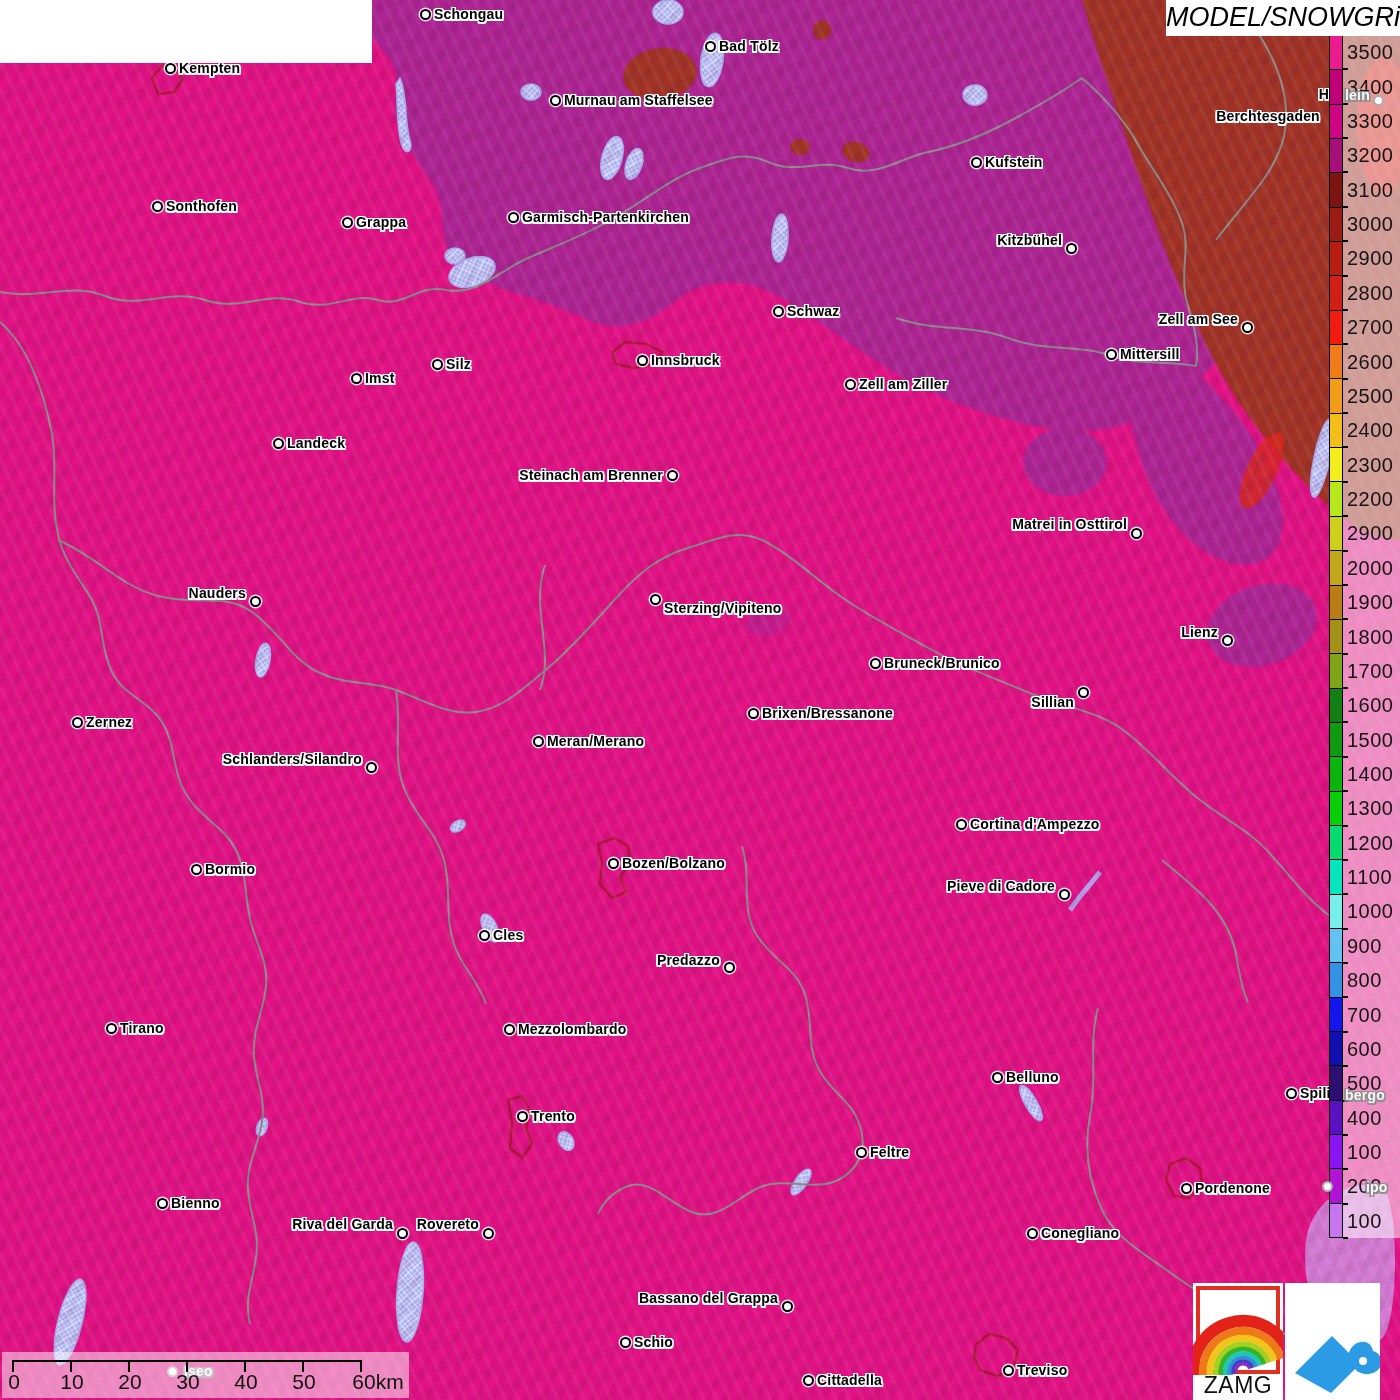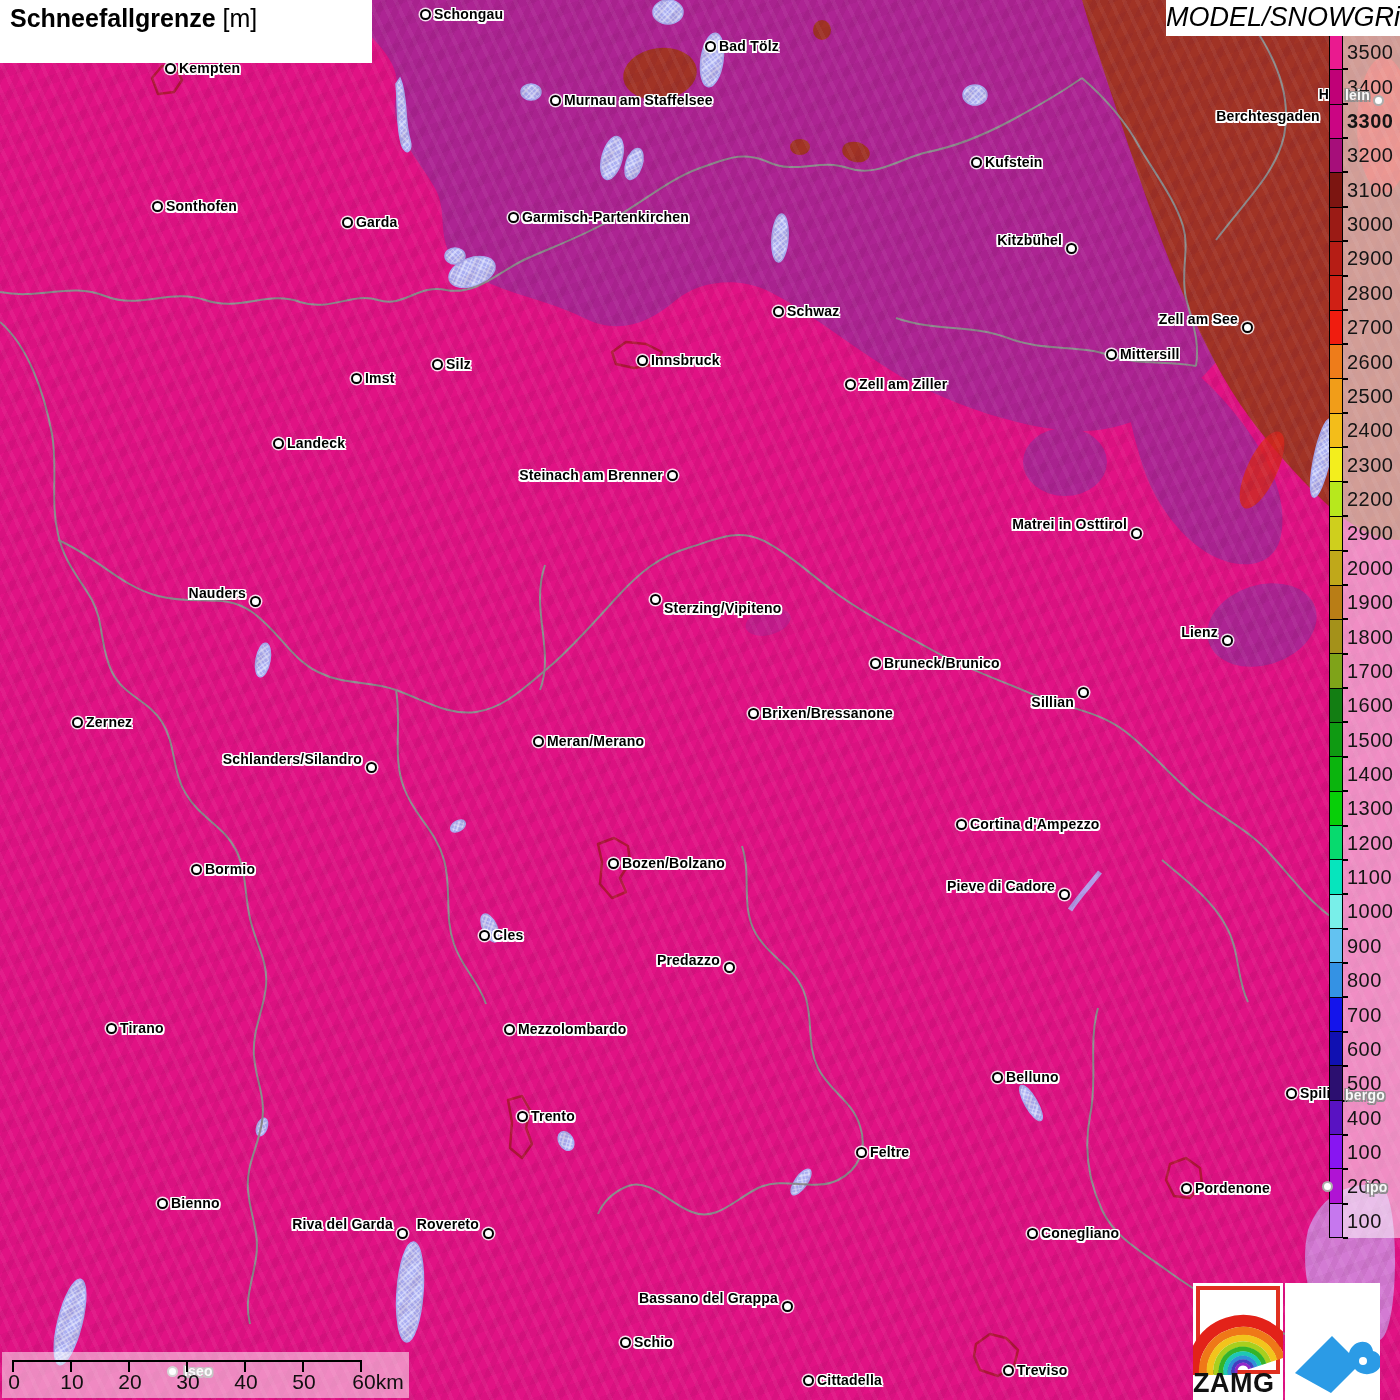--- a/index.html
+++ b/index.html
@@ -43,22 +43,22 @@
   .cb-band + .cb-band{border-top:1px solid #000;}
   .cb-tick{position:absolute;left:1343px;width:5px;height:2px;background:#000;}
   .cb-label{position:absolute;left:1347px;transform:translateY(-50%);font-size:20px;
             color:#141414;letter-spacing:.5px;}
   #scalebar{position:absolute;left:2px;top:1352px;width:407px;height:46px;
             background:rgba(255,255,255,.5);}
   #sb-line{position:absolute;left:10px;top:8px;width:348px;height:2px;background:#000;}
   .sb-tick{position:absolute;top:8px;width:2px;height:12px;background:#000;}
   .sb-label{position:absolute;top:18px;transform:translateX(-50%);font-size:21px;color:#101010;}
   #zamgbox{position:absolute;left:1193px;top:1283px;width:90px;height:117px;background:#fff;}
-  #zamgbox .ztext{position:absolute;left:0;right:0;bottom:1px;
-                  font-size:27px;font-weight:bold;letter-spacing:.5px;color:#111;}
+  #zamgbox .ztext{position:absolute;left:0;right:0;bottom:1px;text-align:center;
+                  font-size:23px;font-weight:normal;letter-spacing:.5px;color:#111;}
   #bluebox{position:absolute;left:1285px;top:1283px;width:95px;height:117px;background:#fff;}
 </style>
 </head>
 <body>
 
 <div id="stage" style="--base: #e11284; --purple: #ad2493; --dark_red: #a13325; --bright_red: #d8271d; --lavender: #d08de0; --lake: #a9adf2; --border: #8c8c8c; --city_outline: #b01638;">
 
   <svg id="mapsvg" width="1400" height="1400" viewBox="0 0 1400 1400">
     <defs>
       <pattern id="hatch" width="8" height="8" patternUnits="userSpaceOnUse" patternTransform="rotate(45)">
@@ -180,21 +180,21 @@
       <div class="city" style="left: 976px; top: 162px;">
         <span class="dot"></span>
         <span class="clabel right" style="top: -9px;">Kufstein</span>
       </div>
       <div class="city" style="left: 157px; top: 206px;">
         <span class="dot"></span>
         <span class="clabel right" style="top: -9px;">Sonthofen</span>
       </div>
       <div class="city" style="left: 347px; top: 222px;">
         <span class="dot"></span>
-        <span class="clabel right" style="top: -9px;">Garda</span>
+        <span class="clabel right" style="top: -9px;">Grappa</span>
       </div>
       <div class="city" style="left: 513px; top: 217px;">
         <span class="dot"></span>
         <span class="clabel right" style="top: -9px;">Garmisch-Partenkirchen</span>
       </div>
       <div class="city" style="left: 1071px; top: 248px;">
         <span class="dot"></span>
         <span class="clabel left" style="top: -17px;">Kitzbühel</span>
       </div>
       <div class="city" style="left: 778px; top: 311px;">
@@ -399,21 +399,21 @@
       <div class="cb-band" style="background: rgb(16, 16, 178);"></div>
       <div class="cb-band" style="background: rgb(44, 15, 112);"></div>
       <div class="cb-band" style="background: rgb(89, 18, 194);"></div>
       <div class="cb-band" style="background: rgb(136, 21, 242);"></div>
       <div class="cb-band" style="background: rgb(176, 19, 212);"></div>
       <div class="cb-band" style="background: rgb(198, 119, 238);"></div>
     </div>
   <div id="cb-extras">
       <div class="cb-label" style="top: 52.1857px;">3500</div>
       <div class="cb-label" style="top: 86.5571px;">3400</div>
-      <div class="cb-label" style="top: 120.929px; font-weight: bold;">3300</div>
+      <div class="cb-label" style="top: 120.929px;">3300</div>
       <div class="cb-label" style="top: 155.3px;">3200</div>
       <div class="cb-label" style="top: 189.671px;">3100</div>
       <div class="cb-label" style="top: 224.043px;">3000</div>
       <div class="cb-label" style="top: 258.414px;">2900</div>
       <div class="cb-label" style="top: 292.786px;">2800</div>
       <div class="cb-label" style="top: 327.157px;">2700</div>
       <div class="cb-label" style="top: 361.529px;">2600</div>
       <div class="cb-label" style="top: 395.9px;">2500</div>
       <div class="cb-label" style="top: 430.271px;">2400</div>
       <div class="cb-label" style="top: 464.643px;">2300</div>
@@ -513,22 +513,20 @@
       <div class="sb-label" style="left: 186px;">30</div>
       <div class="sb-tick" style="left: 242px;"></div>
       <div class="sb-label" style="left: 244px;">40</div>
       <div class="sb-tick" style="left: 300px;"></div>
       <div class="sb-label" style="left: 302px;">50</div>
       <div class="sb-tick" style="left: 358px;"></div>
       <div class="sb-label" style="left: 376px;">60km</div>
     </div>
 
   <div id="titlebox" class="panel">
-    <div class="l1"><span>Schneefallgrenze</span>
-      <span class="unit">[m]</span></div>
   </div>
   <div id="modelbox" class="panel">MODEL/SNOWGRiD</div>
 
   <div id="zamgbox">
     <svg width="90" height="92" viewBox="0 0 90 92">
       <rect x="5" y="5" width="80" height="84" fill="none" stroke="#e03020" stroke-width="4"></rect>
       <g transform="rotate(-18 50 88)" fill="none">
         <path d="M0,88 A50,50 0 0 1 100,88" stroke="#e32219" stroke-width="12"></path>
         <path d="M10,88 A40,40 0 0 1 90,88" stroke="#ef7818" stroke-width="8"></path>
         <path d="M17,88 A33,33 0 0 1 83,88" stroke="#f2c41c" stroke-width="6.5"></path>

